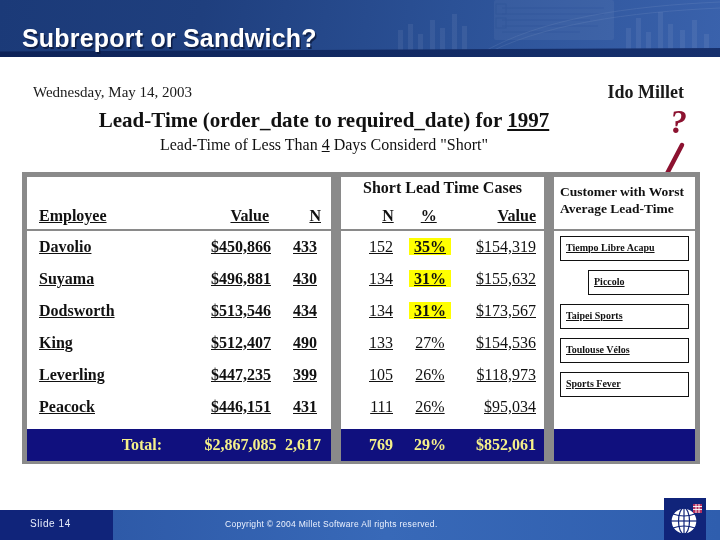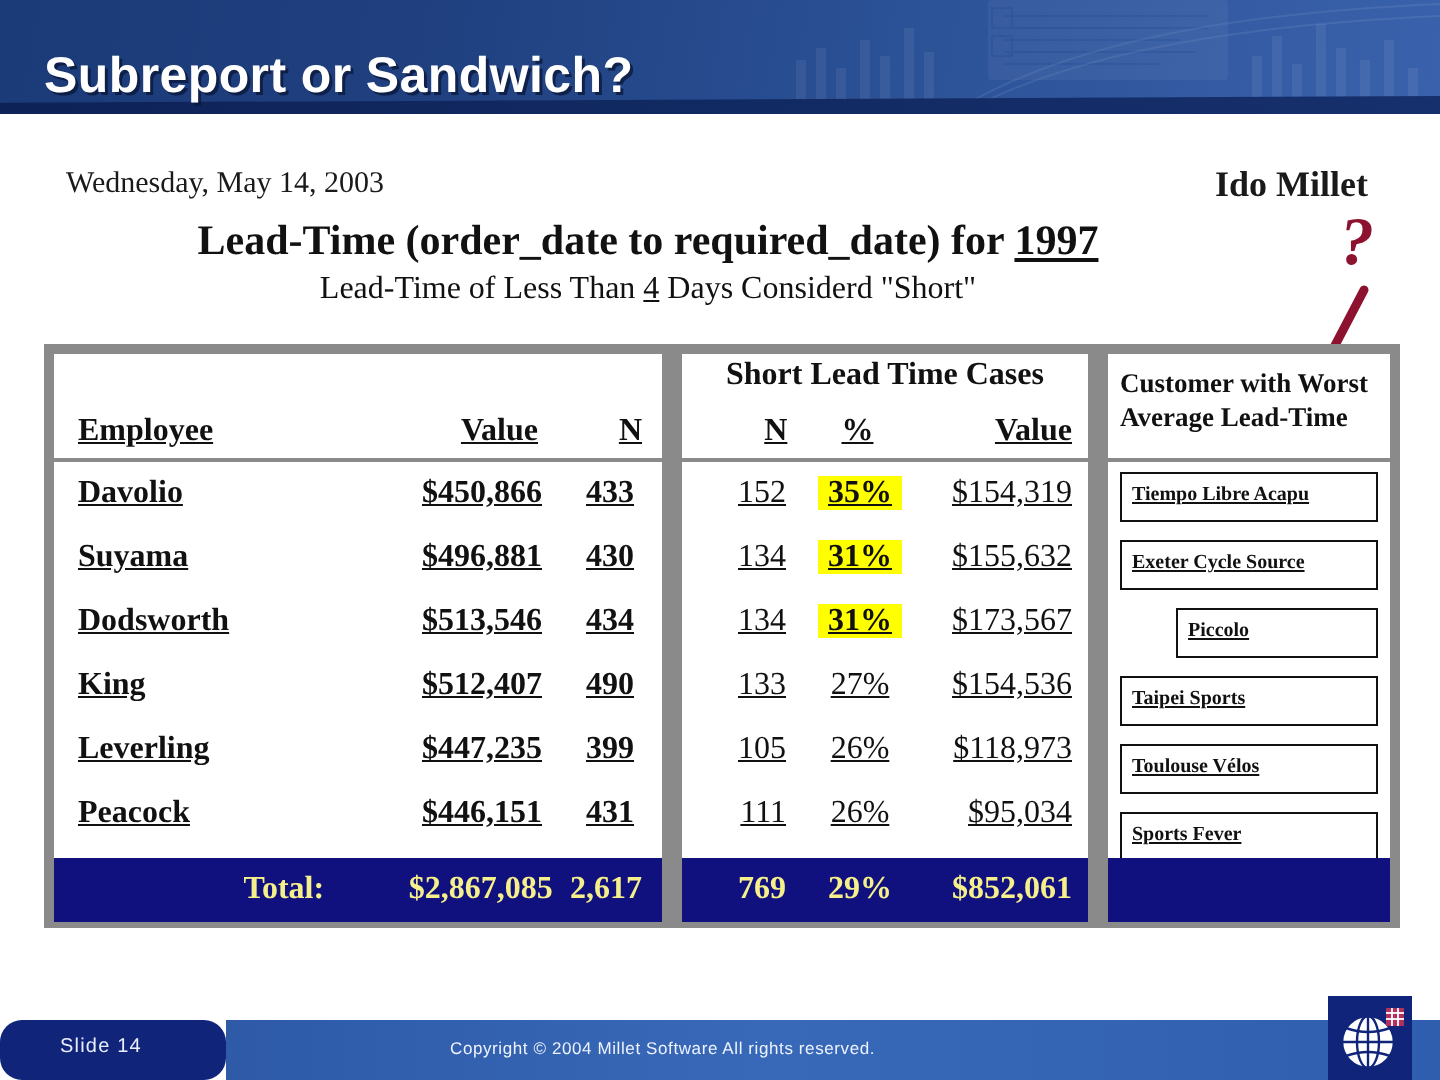--- a/index.html
+++ b/index.html
@@ -143,21 +143,20 @@
   }
   .t-lbl{width:140px;text-align:right;padding-right:14px;}
 
   
   .footer{
     position:absolute;left:0;bottom:0;width:720px;height:30px;
   }
   .foot-slide{
     position:absolute;left:0;top:0;width:113px;height:30px;
     background:#10247a;
-    border-radius:11px;
   }
   .foot-copy{
     position:absolute;left:113px;top:0;width:607px;height:30px;
     background:linear-gradient(90deg,#2e5aa8 0%,#3869b8 45%,#2f5eae 100%);
   }
   .foot-slide span{
     position:absolute;left:30px;top:8px;
     font-family:"Liberation Sans", sans-serif;
     font-size:10px;color:#e8eefc;letter-spacing:.6px;
   }
@@ -335,23 +334,20 @@
     <div class="hdrband">
       <div class="hrow1" style="top:6px;font-size:13.5px;line-height:17px;padding:0 6px;white-space:normal;text-align:left;">
         <div>Customer with Worst</div>
         <div>Average Lead-Time</div>
       </div>
     </div>
     <div class="body-rows">
       <div class="row" style="display:block;padding-top:2px;">
         <div class="custbox">Tiempo Libre Acapu</div>
       </div>
-      <div class="row" style="display:block;padding-top:2px;">
-        <div class="custbox">Exeter Cycle Source</div>
-      </div>
       <div class="row" style="display:block;padding-top:2px;margin-left:28px;">
         <div class="custbox">Piccolo</div>
       </div>
       <div class="row" style="display:block;padding-top:2px;">
         <div class="custbox">Taipei Sports</div>
       </div>
       <div class="row" style="display:block;padding-top:2px;">
         <div class="custbox">Toulouse Vélos</div>
       </div>
       <div class="row" style="display:block;padding-top:2px;">

